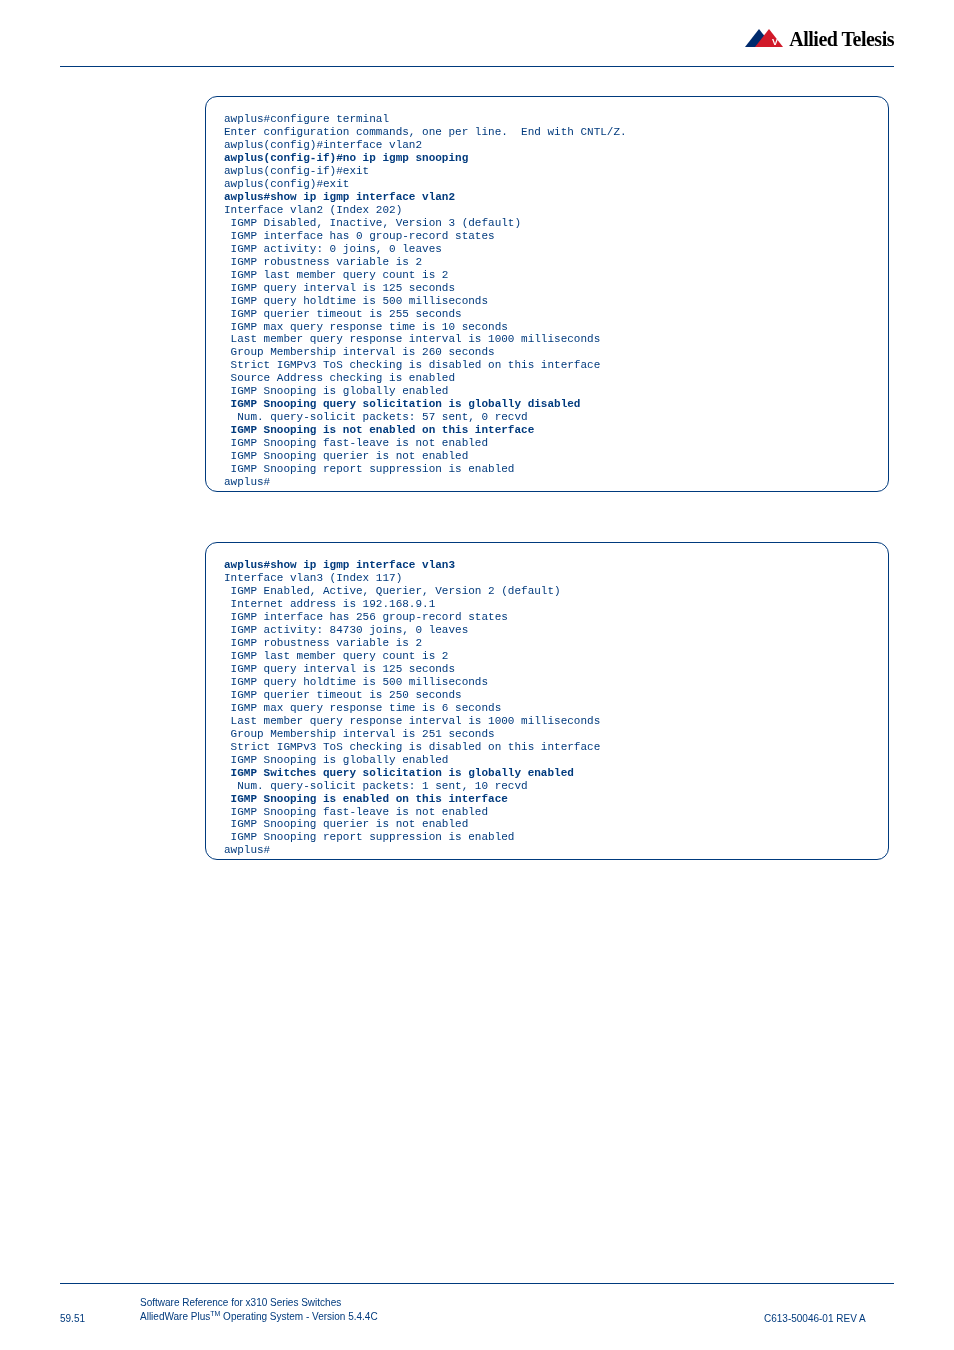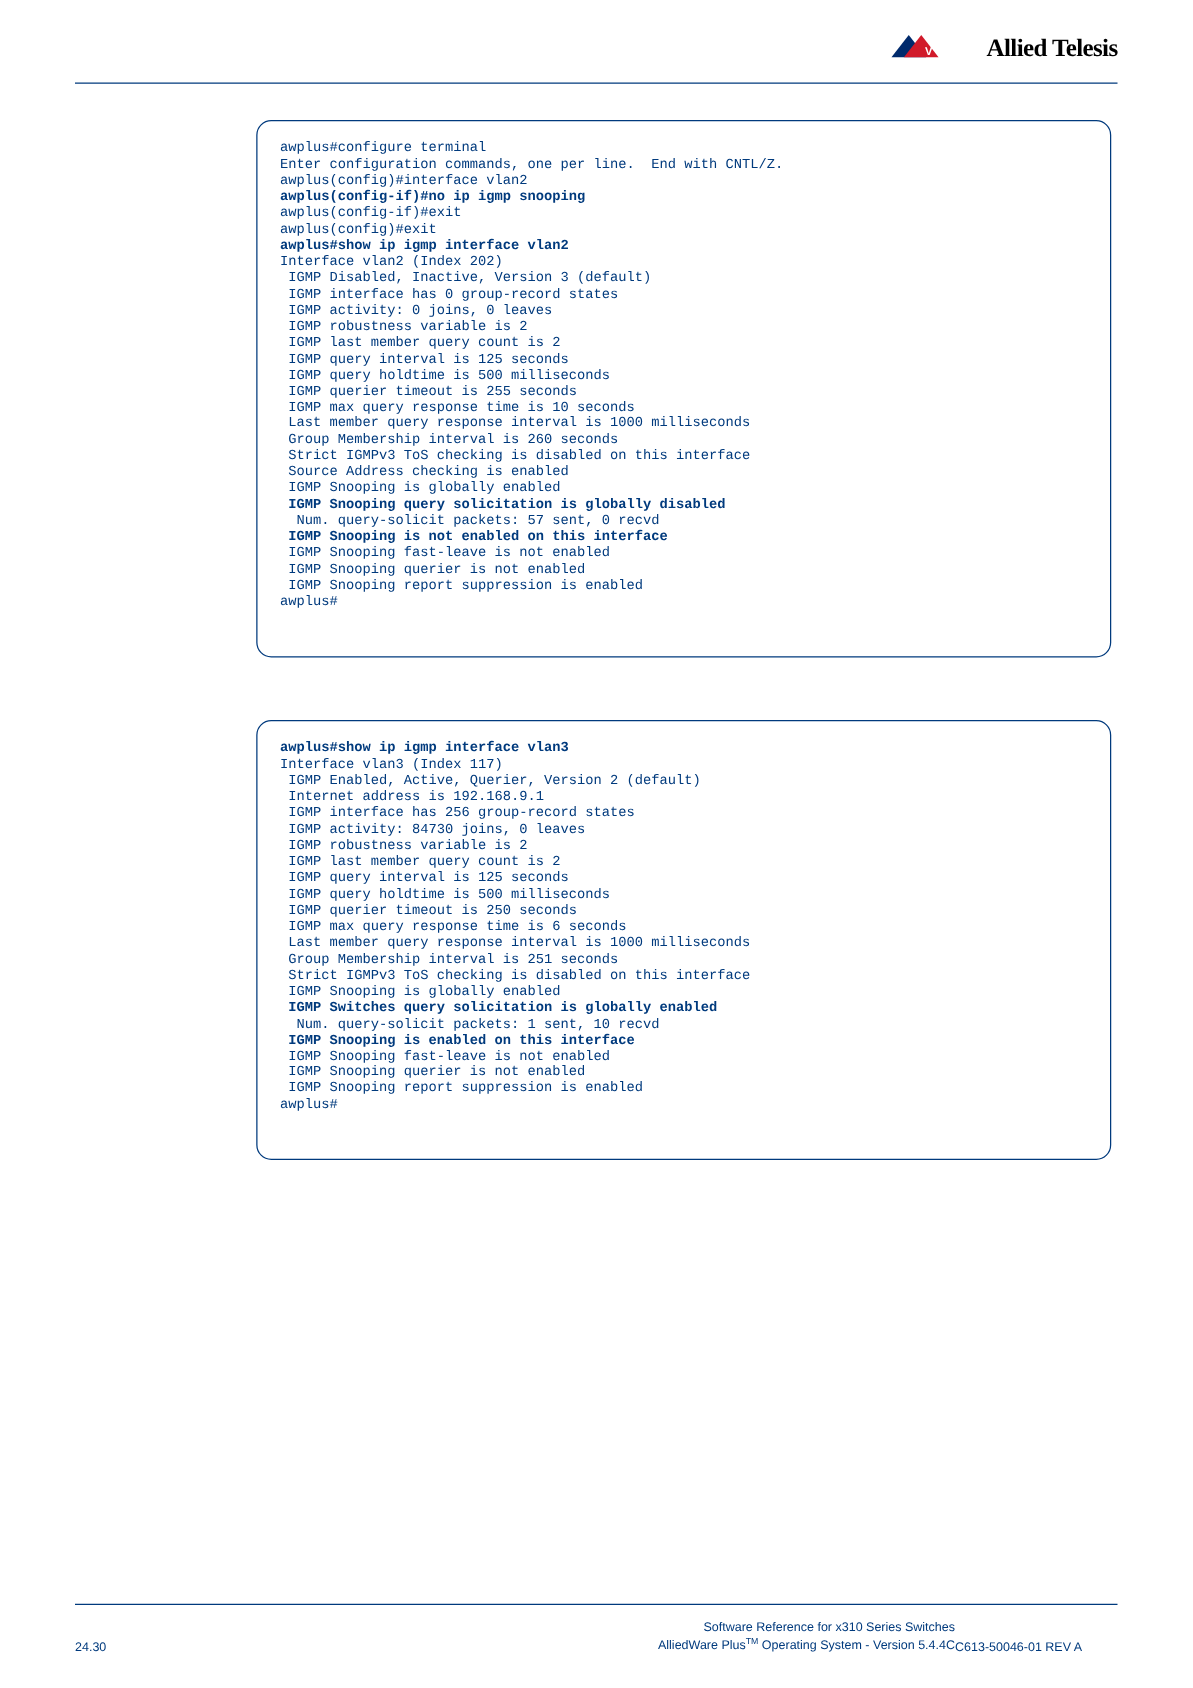--- a/index.html
+++ b/index.html
@@ -24,21 +24,20 @@
   .logo {
     display: flex;
     align-items: center;
     gap: 6px;
   }
   .logo-text {
     font-family: "Times New Roman", serif;
     font-weight: bold;
     font-size: 20px;
     letter-spacing: -0.5px;
-    margin-left: 32px;
   }
   .header-rule {
     position: absolute;
     top: 66px;
     left: 60px;
     right: 60px;
     height: 1px;
     background: #003a7d;
   }
   .content {
@@ -50,21 +49,21 @@
   .para {
     font-size: 14px;
     line-height: 1.35;
     color: #000;
     margin: 0 0 8px 0;
   }
   .bold-inline { font-weight: bold; }
   .terminal-box {
     border: 1px solid #003a7d;
     border-radius: 12px;
-    padding: 16px 18px 36px 18px;
+    padding: 16px 18px 2px 18px;
     margin: 6px 0 0 0;
     font-family: "Courier New", monospace;
     font-size: 11px;
     line-height: 1.18;
     color: #003a7d;
     white-space: pre;
     overflow: hidden;
   }
   .terminal-box .tb { font-weight: bold; }
   .spacer-mid { height: 44px; }
@@ -81,21 +80,21 @@
     bottom: 26px;
     left: 60px;
     right: 60px;
     display: flex;
     align-items: flex-end;
     justify-content: space-between;
     font-size: 10px;
     color: #003a7d;
   }
   .footer-center {
-    text-align: right;
+    text-align: left;
     flex: 1;
     line-height: 1.35;
   }
   .footer-left { width: 80px; text-align: left; }
   .footer-right { width: 130px; text-align: left; }
 </style>
 </head>
 <body>
 
 <div class="page">
@@ -173,21 +172,21 @@
 <span> IGMP Snooping fast-leave is not enabled</span>
 <span> IGMP Snooping querier is not enabled</span>
 <span> IGMP Snooping report suppression is enabled</span>
 <span>awplus#</span></div>
 
   </div>
 
   <div class="footer-rule"></div>
 
   <div class="footer">
-    <div class="footer-left">24.30</div>
+    <div class="footer-left">59.51</div>
     <div class="footer-center">
       <div>Software Reference for x310 Series Switches</div>
       <div>
         <span>AlliedWare Plus</span><sup style="font-size:7px;">TM</sup><span> Operating System  - Version 5.4.4C</span>
       </div>
     </div>
     <div class="footer-right">C613-50046-01 REV A</div>
   </div>
 
 </div>

